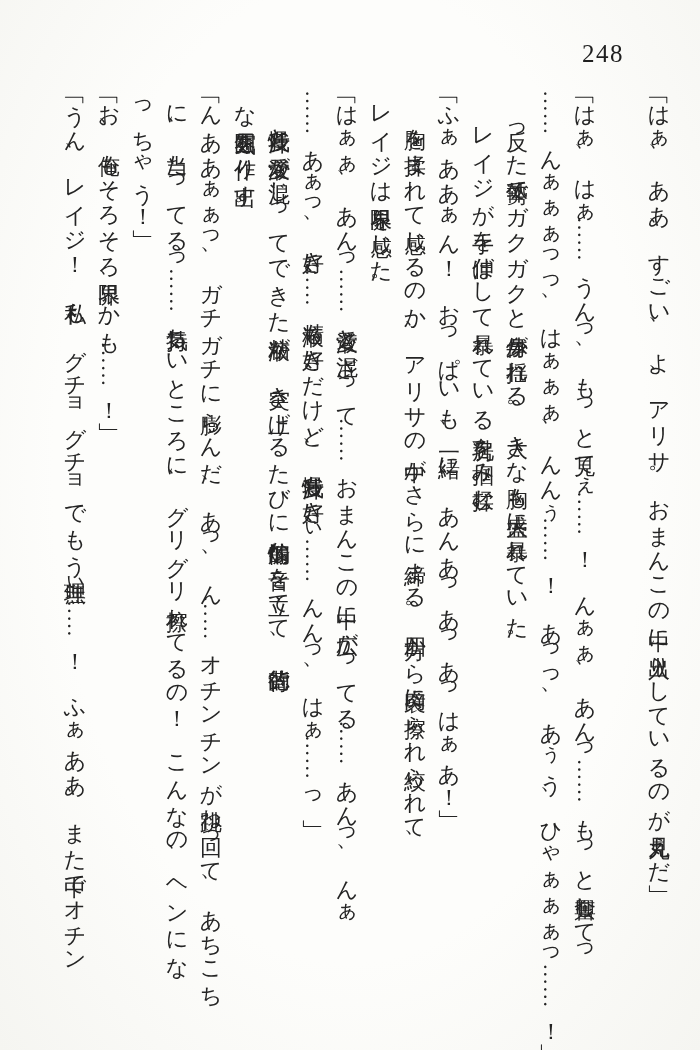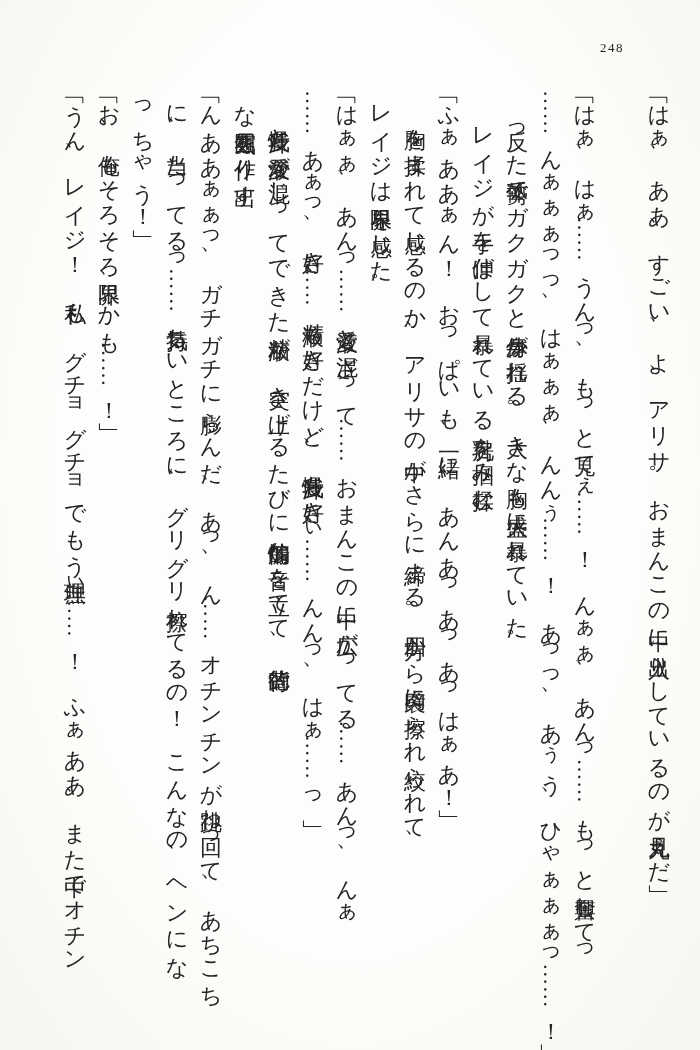--- a/index.html
+++ b/index.html
@@ -16,21 +16,21 @@
     position: relative;
   }
   .page {
     position: absolute;
     inset: 0;
   }
   .page-number {
     position: absolute;
     top: 40px;
     right: 76px;
-    font-size: 13px;
+    font-size: 25px;
     letter-spacing: 1.5px;
     color: #1f1f1f;
   }
   .text-block {
     position: absolute;
     top: 90px;
     right: 24px;
     height: 945px;
     writing-mode: vertical-rl;
     -webkit-writing-mode: vertical-rl;

